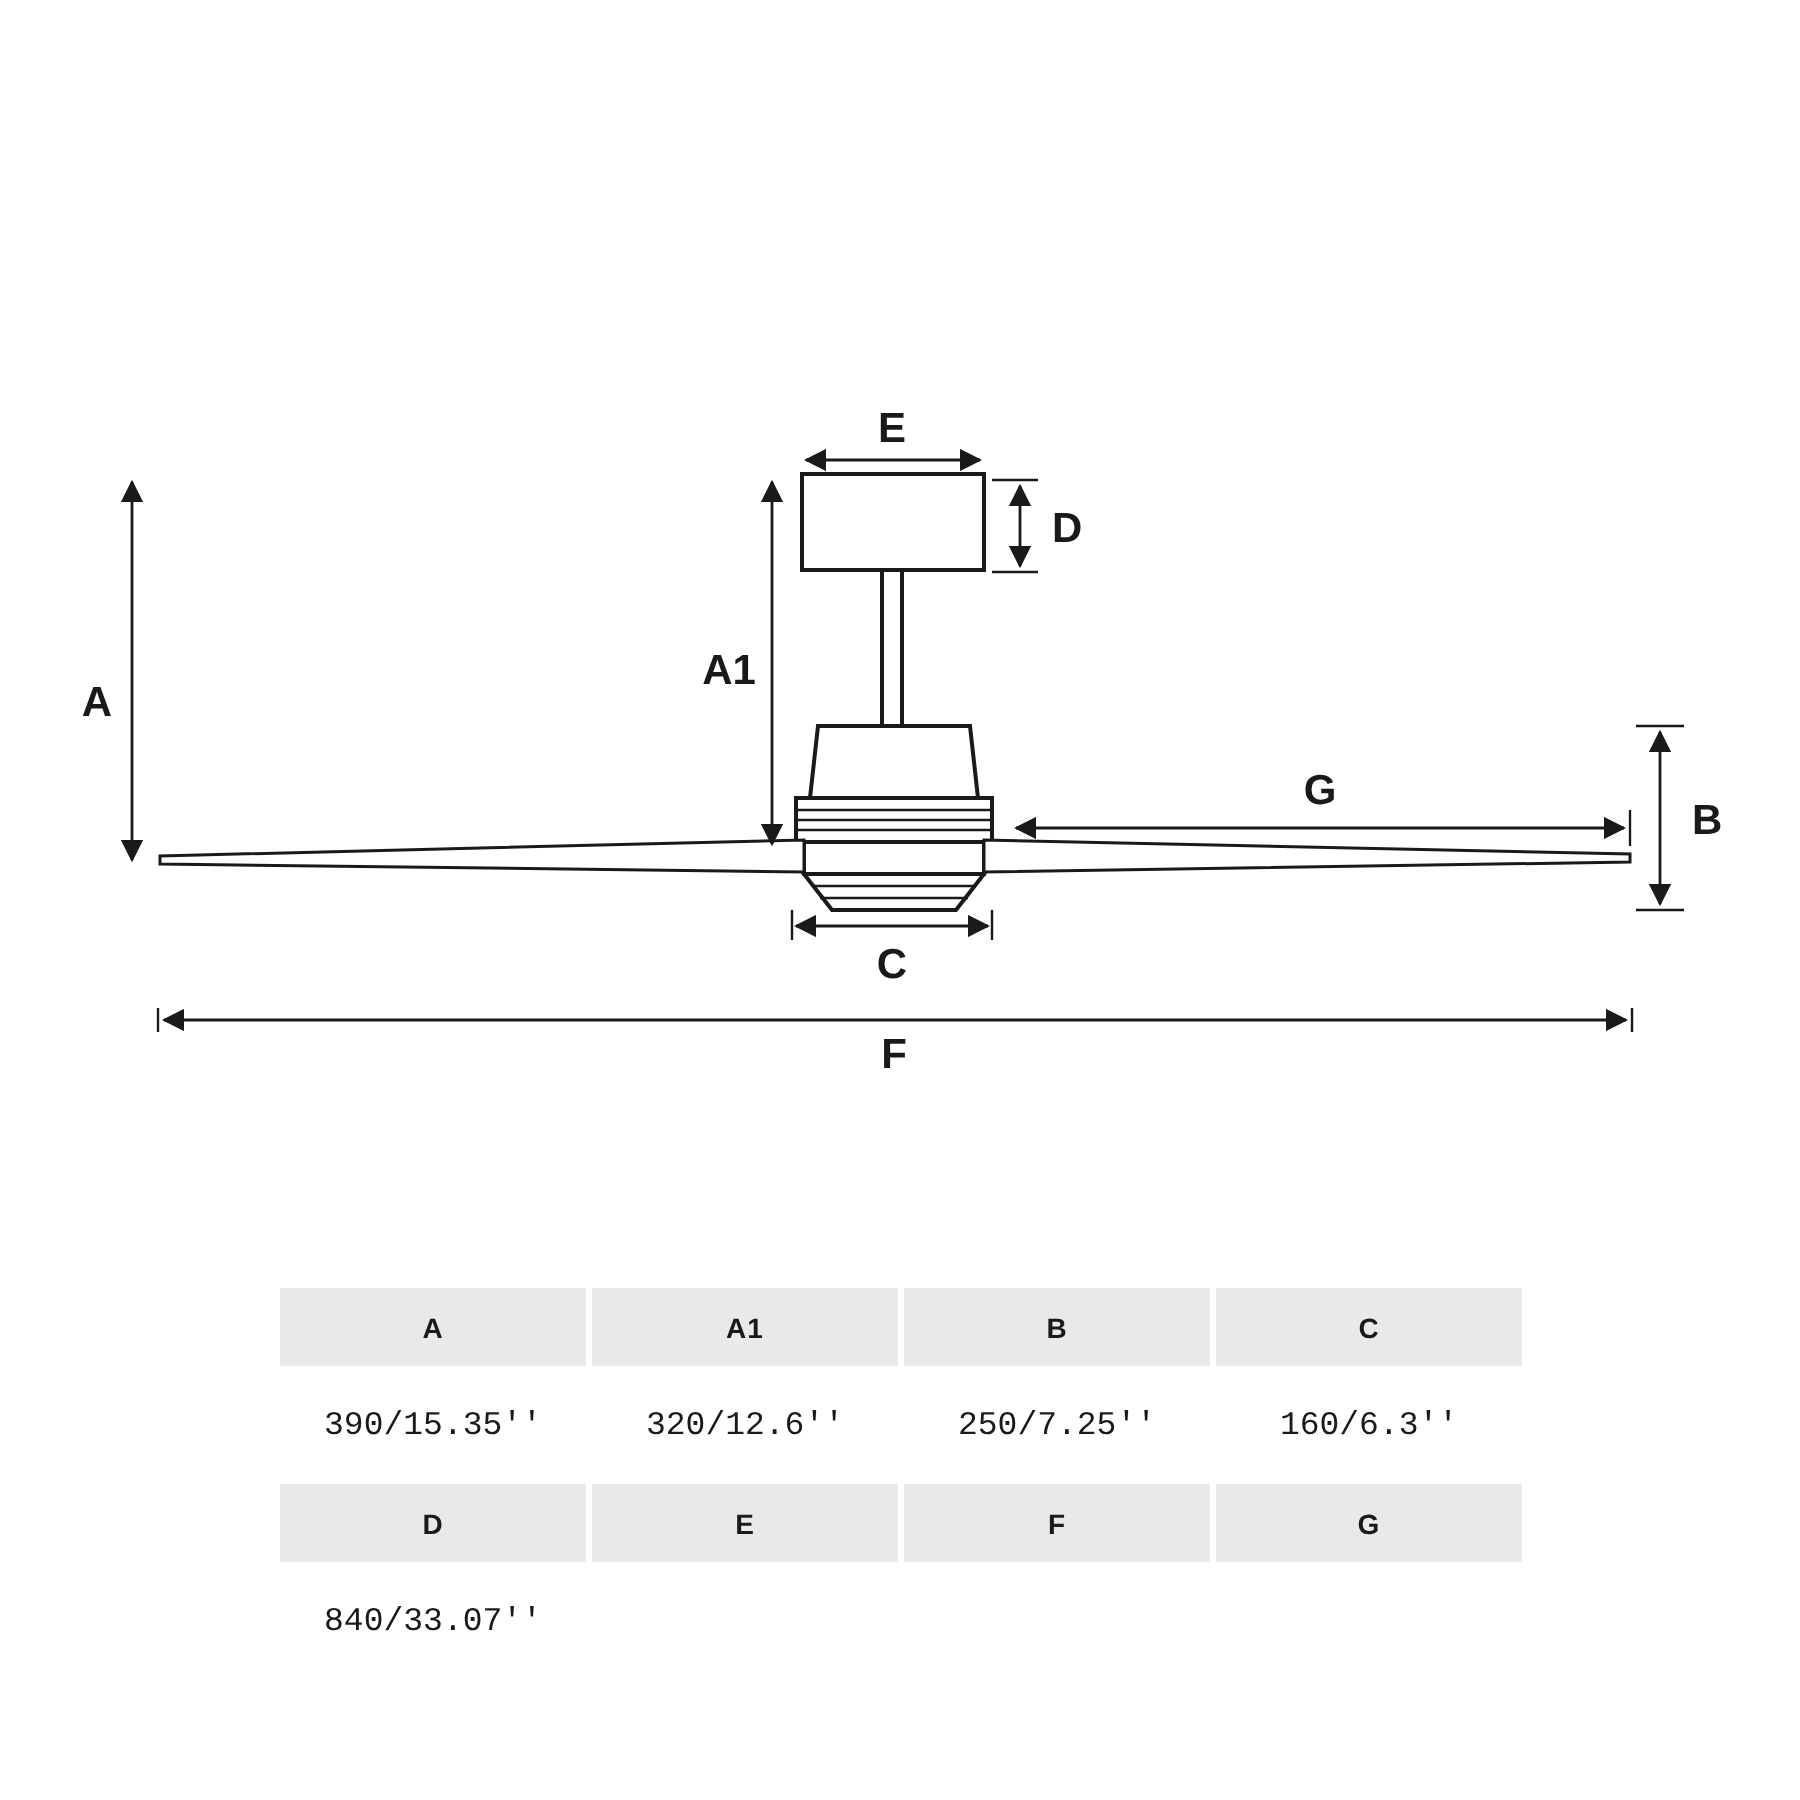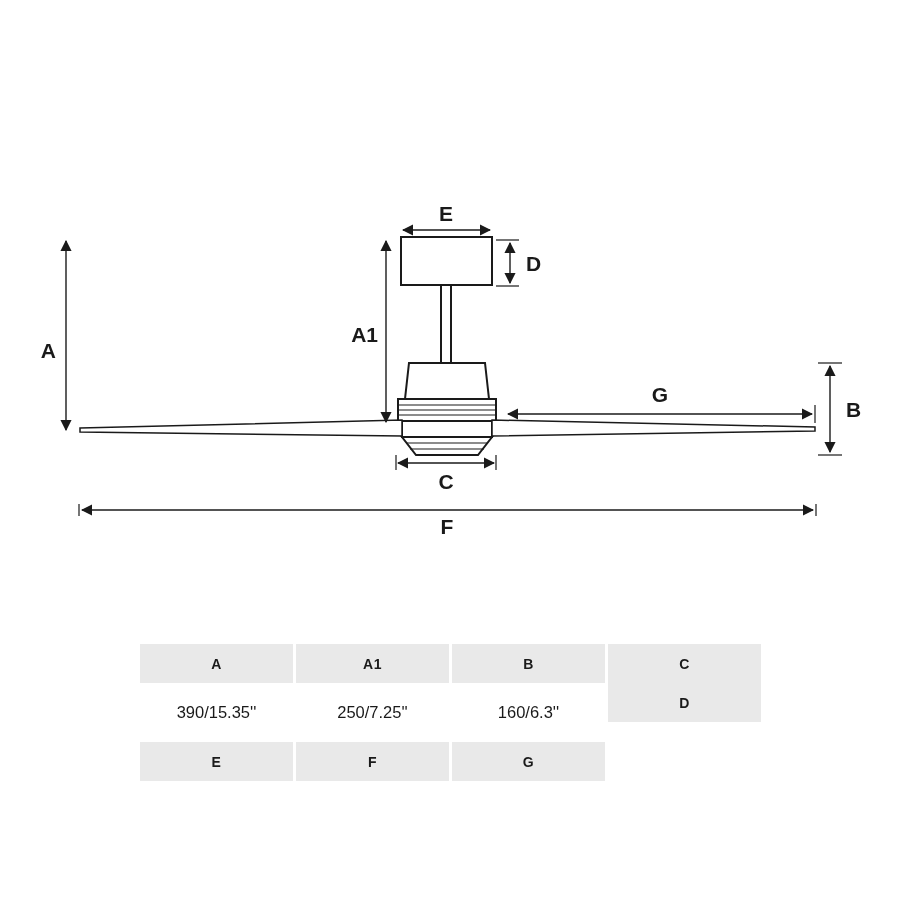--- a/index.html
+++ b/index.html
@@ -66,20 +66,21 @@
     font-weight: bold;
     font-size: 14px;
     letter-spacing: 0.5px;
   }
   .dim-table .vcell {
     height: 59px;
     display: flex;
     align-items: center;
     justify-content: center;
     font-size: 16.5px;
+    font-family: Liberation Mono, monospace;
   }
 </style>
 </head>
 <body>
 
 <div class="stage">
 
   <svg class="diagram" width="900" height="620" viewBox="0 0 900 620">
     <defs>
       <marker id="arr" viewBox="0 0 10 10" refX="9" refY="5" markerWidth="8" markerHeight="8" orient="auto-start-reverse">
@@ -141,23 +142,25 @@
     <text class="dim-label" x="447" y="534" text-anchor="middle">F</text>
   </svg>
 
   <div class="dim-table">
     <div class="hcell">A</div>
     <div class="hcell">A1</div>
     <div class="hcell">B</div>
     <div class="hcell">C</div>
 
     <div class="vcell">390/15.35''</div>
+    <div class="vcell">320/12.6''</div>
     <div class="vcell">250/7.25''</div>
     <div class="vcell">160/6.3''</div>
 
     <div class="hcell">D</div>
     <div class="hcell">E</div>
     <div class="hcell">F</div>
     <div class="hcell">G</div>
 
+    <div class="vcell">840/33.07''</div>
   </div>
 
 </div>
 
 </body></html>

